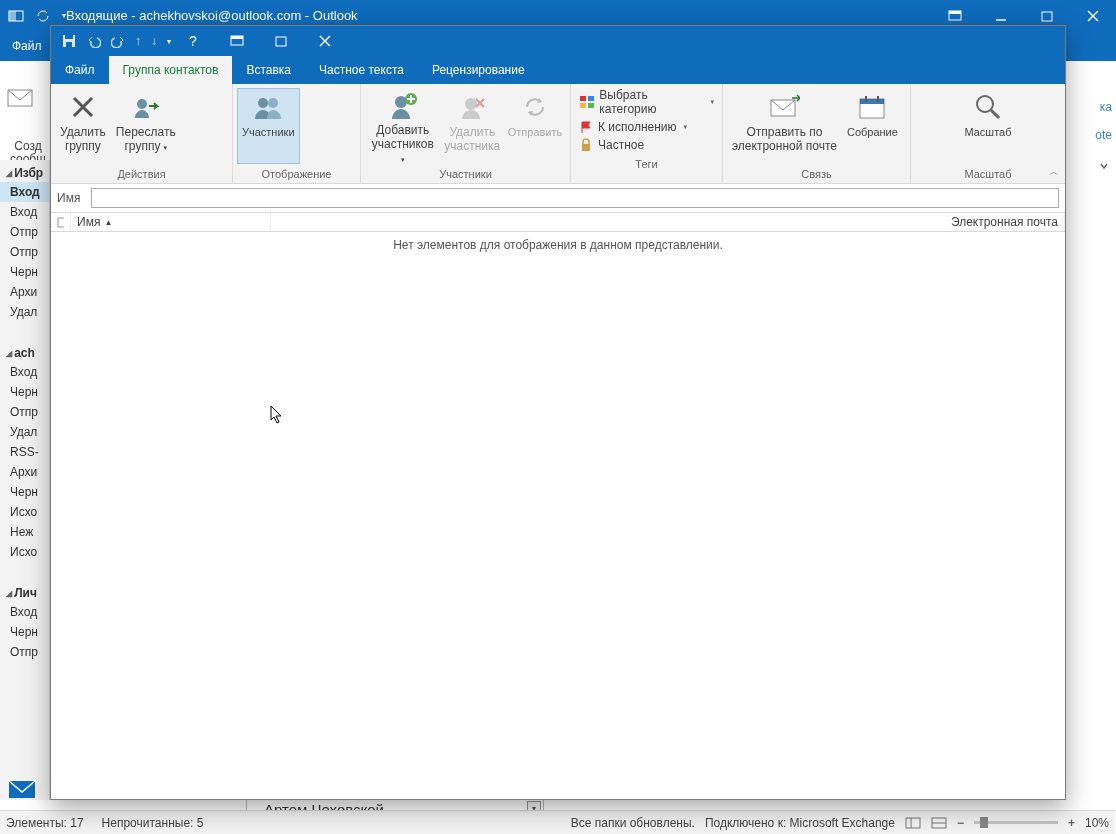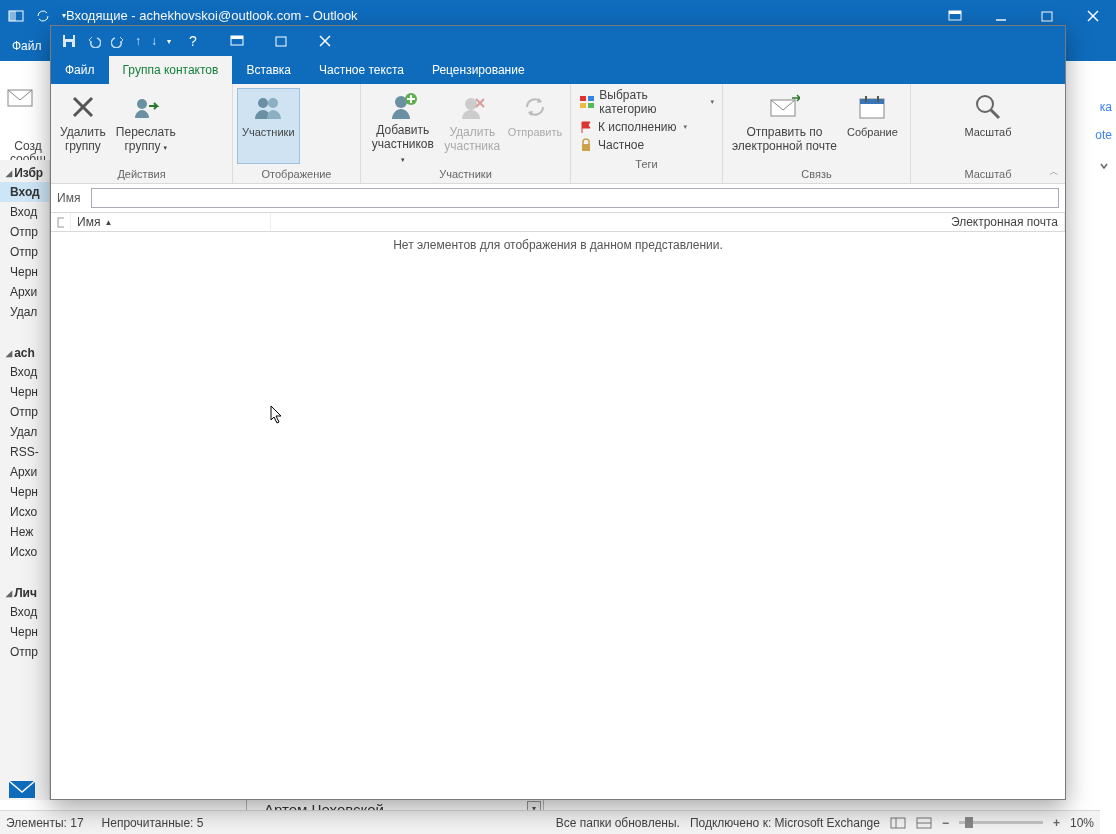--- a/index.html
+++ b/index.html
@@ -29,21 +29,21 @@
 
 
 .person-name { position: absolute; left: 264px; top: 801px; font-size: 15px; color: #333; }
 .person-dropdown { position: absolute; left: 246px; top: 799px; width: 298px; height: 18px; border: 1px solid #bbb; }
 .person-dropdown .dd { position: absolute; right: 2px; top: 1px; width: 14px; height: 14px; border: 1px solid #999; display: flex; align-items: center; justify-content: center; font-size: 8px; color: #555; background: #f6f6f6; }
 
 
 .right-frag { position: absolute; top: 100px; right: 0; width: 50px; height: 100px; color: #3b82f6; }
 
 
-.statusbar { position: absolute; left: 0; right: 16px; bottom: 0; height: 24px; background: #f3f3f3; border-top: 1px solid #d9d9d9; display: flex; align-items: center; font-size: 12px; color: #444; padding: 0 6px; }
+.statusbar { position: absolute; left: 0; right: 1px; bottom: 0; height: 24px; background: #f3f3f3; border-top: 1px solid #d9d9d9; display: flex; align-items: center; font-size: 12px; color: #444; padding: 0 6px; }
 .statusbar .sp { margin-right: 18px; }
 .statusbar .right { margin-left: auto; display: flex; align-items: center; gap: 10px; }
 .statusbar .zoom-track { width: 84px; height: 3px; background: #c4c4c4; position: relative; }
 .statusbar .zoom-thumb { position: absolute; left: 6px; top: -4px; width: 8px; height: 11px; background: #888; }
 
 
 .dialog { position: absolute; left: 50px; top: 25px; width: 1016px; height: 775px; background: #fff; box-shadow: 0 8px 24px rgba(0,0,0,0.35); border: 1px solid #7a7a7a; display: flex; flex-direction: column; }
 
 
 .dlg-titlebar { height: 30px; background: #0f6cbd; color: #fff; display: flex; align-items: center; }

